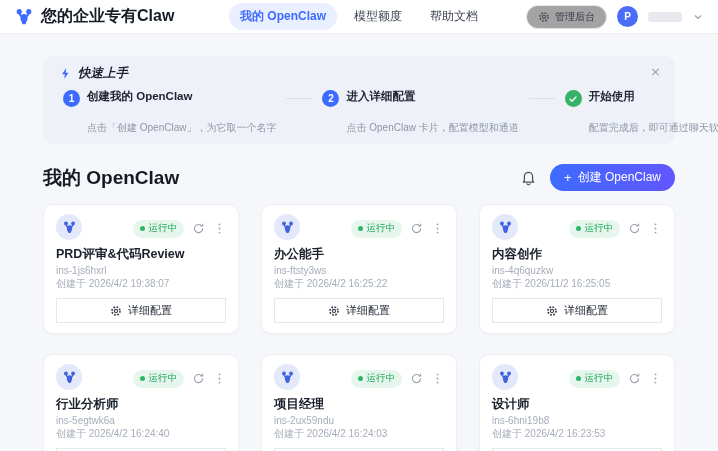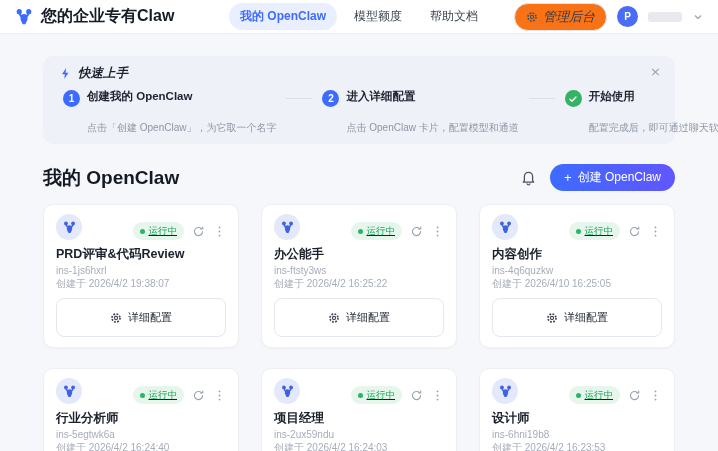--- a/index.html
+++ b/index.html
@@ -16,22 +16,22 @@
     display:flex; align-items:center; padding:0 14px; position:relative;
   }
   .brand { display:flex; align-items:center; gap:7px; }
   .brand-logo { width:20px; height:20px; color:#3d6bff; }
   .brand-name { font-size:16px; font-weight:bold; color:#161c26; }
   .nav { position:absolute; left:50%; transform:translateX(-50%); display:flex; align-items:center; gap:6px; }
   .nav-item { font-size:12px; color:#3d4452; padding:5px 11px; border-radius:15px; cursor:pointer; white-space:nowrap; }
   .nav-item.active { color:#3d6bff; background:#e9efff; font-weight:bold; }
   .header-right { margin-left:auto; display:flex; align-items:center; gap:10px; }
   .admin-btn {
-    display:flex; align-items:center; gap:5px; border:1px solid #e2e5ea; background:#f97316;
-    border-radius:15px; padding:4px 11px; font-size:13px; color:#333a45; cursor:pointer;font-style:italic;
+    display:flex; align-items:center; gap:5px; border:1px solid #e2e5ea; background:#a3a3a3;
+    border-radius:15px; padding:4px 11px; font-size:10px; color:#333a45; cursor:pointer;
   }
   .admin-btn svg { width:12px; height:12px; color:#4a515e; }
   .avatar {
     width:21px; height:21px; border-radius:50%; background:#4a6cf7; color:#fff;
     font-size:10px; font-weight:bold; display:flex; align-items:center; justify-content:center;
   }
   .user-redacted { width:34px; height:10px; background:#e7e9ee; border-radius:3px; }
   .chev { width:12px; height:12px; color:#9aa2af; }
 
   
@@ -73,38 +73,38 @@
     font-size:12px; cursor:pointer; font-family:inherit;
   }
   .create-plus { font-size:13px; line-height:13px; }
 
   
   .grid { margin-top:13px; display:grid; grid-template-columns:repeat(3,1fr); gap:20px 22px; }
   .card {
     background:#fff; border:1px solid #edeff2; border-radius:10px;
     padding:9px 12px 10px; box-shadow:0 1px 2px rgba(20,30,50,.03);
   }
-  .card-head { display:flex; align-items:flex-end; justify-content:space-between;text-decoration:underline; }
+  .card-head { display:flex; align-items:center; justify-content:space-between; }
   .card-avatar {
     width:26px; height:26px; border-radius:50%; background:#e3e9fa;
     display:flex; align-items:center; justify-content:center; color:#3f62e0;
   }
   .card-avatar svg { width:15px; height:15px; }
   .card-head-right { display:flex; align-items:center; gap:8px; margin-top:3px; }
   .status-pill {
     display:flex; align-items:center; gap:4px; background:#e7f6ec; border-radius:10px;
     padding:2.5px 7px; font-size:9.5px; color:#18a558;
   }
   .status-dot { width:5px; height:5px; border-radius:50%; background:#2bb568; }
   .icon-btn { width:13px; height:13px; color:#9aa2af; cursor:pointer; }
   .card-title { margin-top:7px; font-size:12.5px; font-weight:bold; color:#1a212c; line-height:15px; }
   .card-id { margin-top:3px; font-size:10px; color:#a6adba; line-height:11px; }
   .card-created { margin-top:2px; font-size:10px; color:#a6adba; line-height:11px; }
   .config-btn {
-    margin-top:9px; width:100%; height:39px; border:1px solid #e4e7ec; border-radius:8px;
+    margin-top:9px; width:100%; height:25px; border:1px solid #e4e7ec; border-radius:0;
     background:#fff; display:flex; align-items:center; justify-content:center; gap:6px;
     font-size:11px; color:#262d38; cursor:pointer; font-family:inherit;
   }
   .config-btn svg { width:12px; height:12px; color:#3c434f; }
 </style>
 </head>
 <body>
 
 <svg width="0" height="0" style="position:absolute">
   <defs>
@@ -307,21 +307,21 @@
           <svg class="icon-btn" viewBox="0 0 24 24">
               <use href="#i-refresh"></use>
             </svg>
           <svg class="icon-btn" viewBox="0 0 24 24">
               <use href="#i-dots"></use>
             </svg>
         </div>
       </div>
       <div class="card-title">内容创作</div>
       <div class="card-id">ins-4q6quzkw</div>
-      <div class="card-created">创建于 2026/4/10 16:25:05</div>
+      <div class="card-created">创建于 2026/11/2 16:25:05</div>
       <button class="config-btn">
         <svg viewBox="0 0 24 24">
             <use href="#i-gear"></use>
           </svg>
         <span>详细配置</span>
       </button>
     </div>
 
     <div class="card">
       <div class="card-head">

